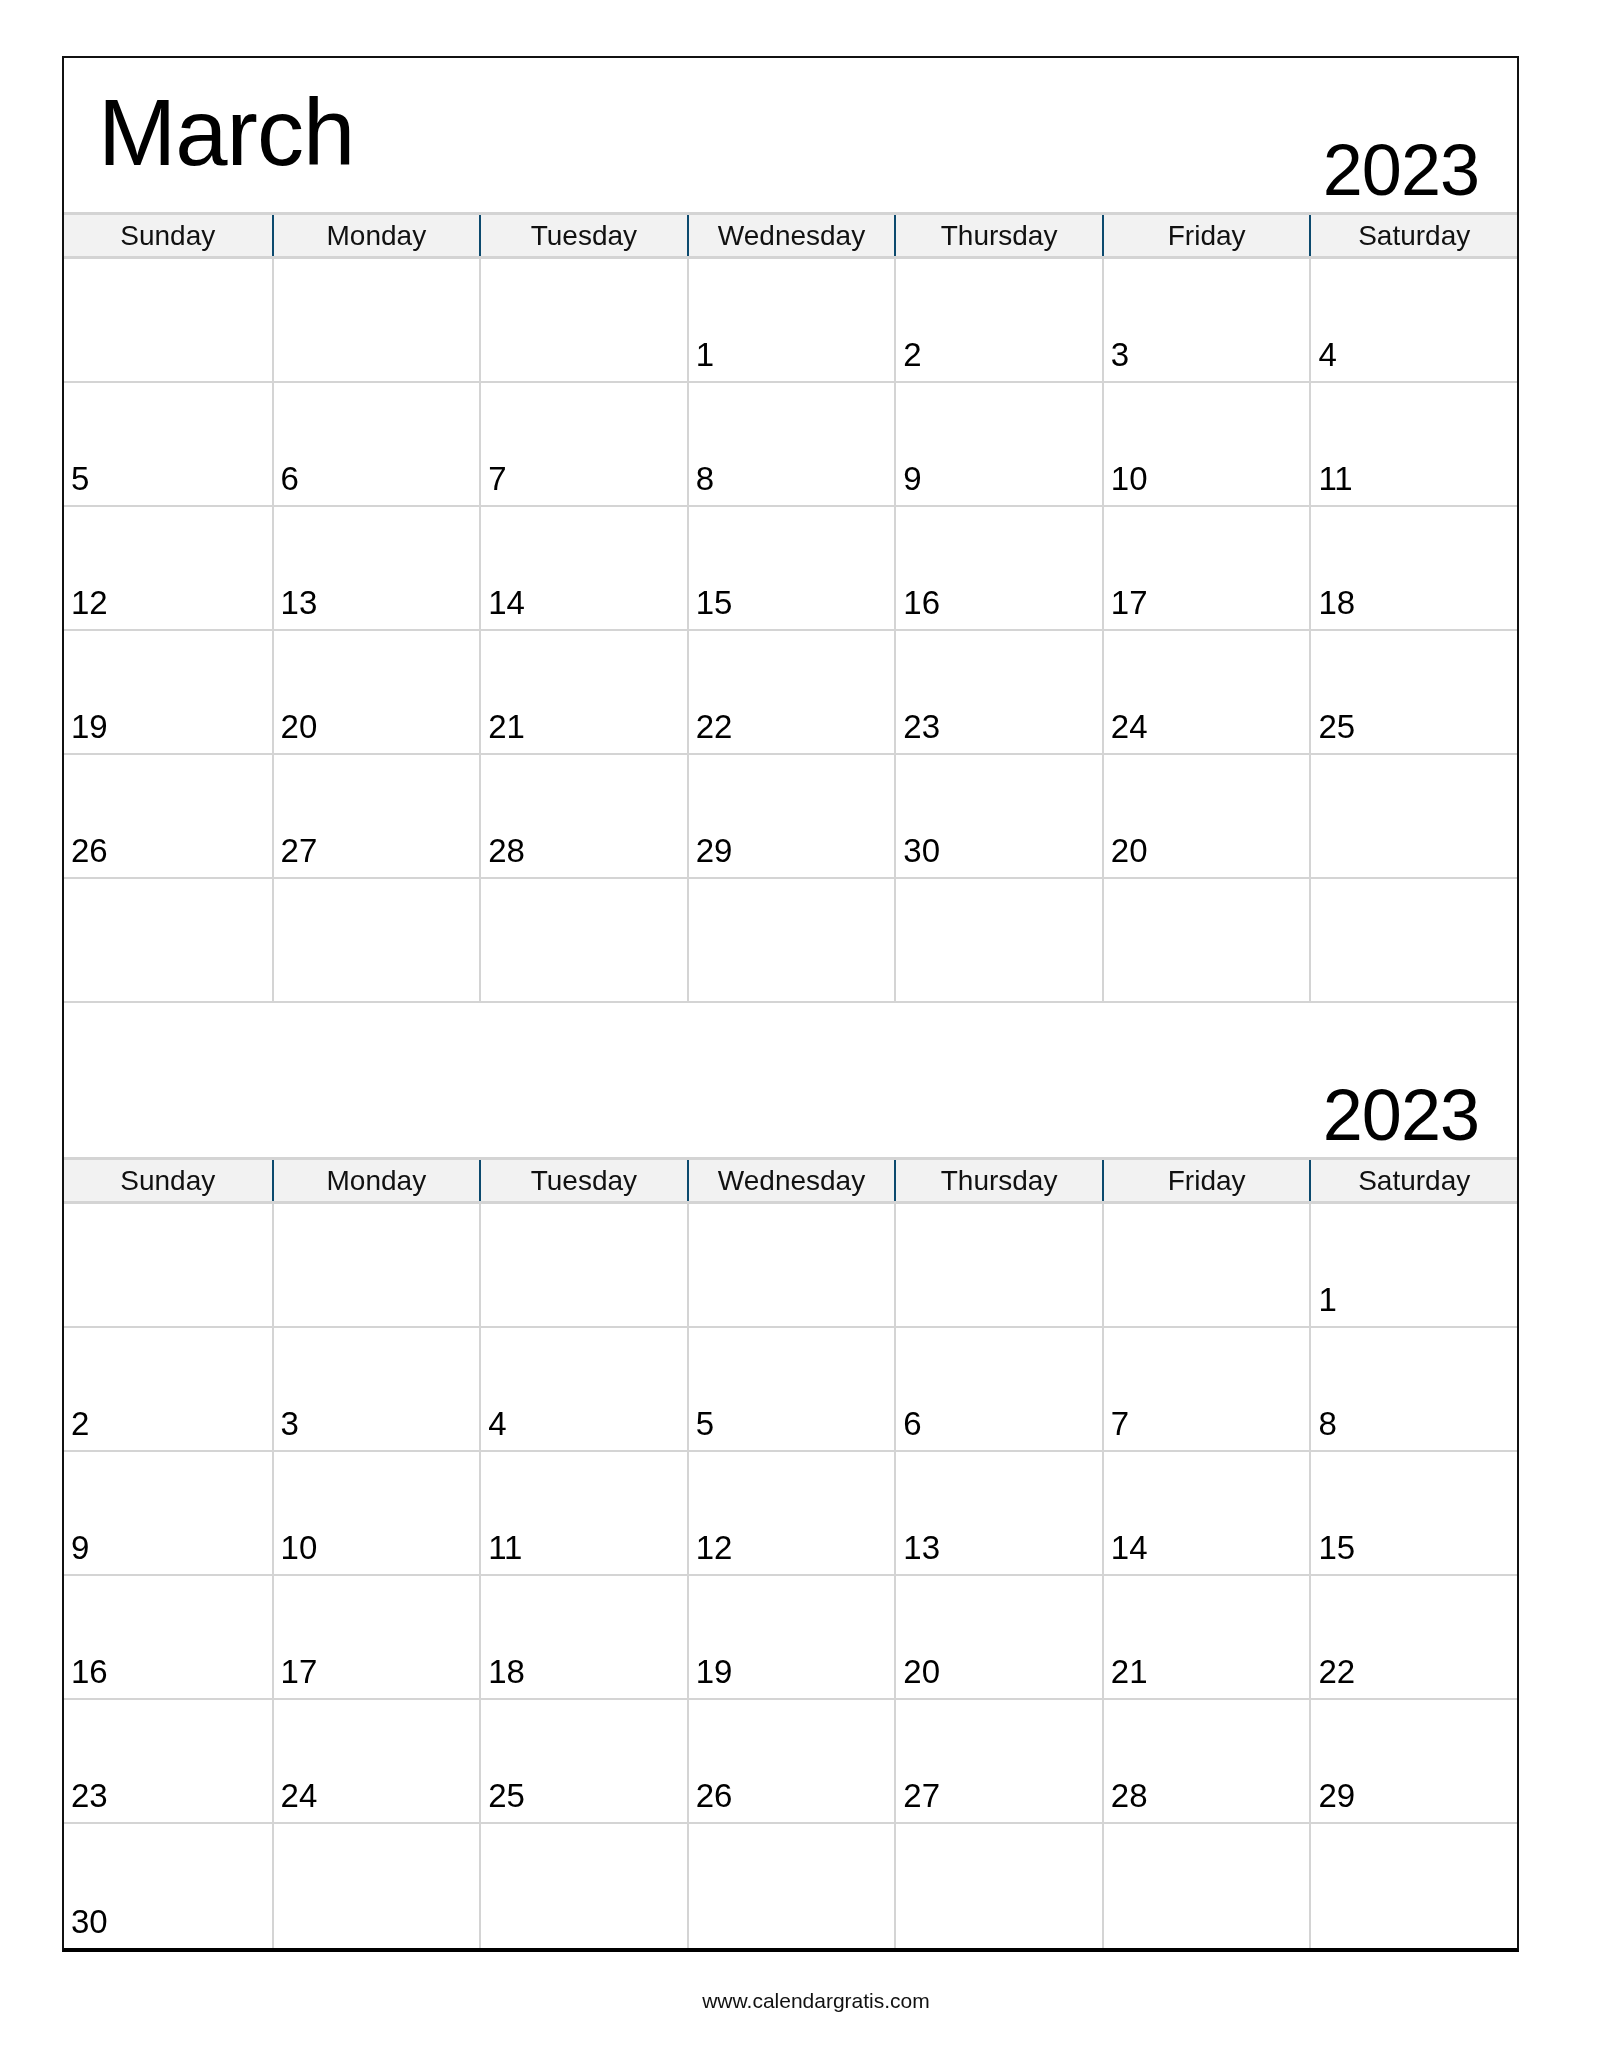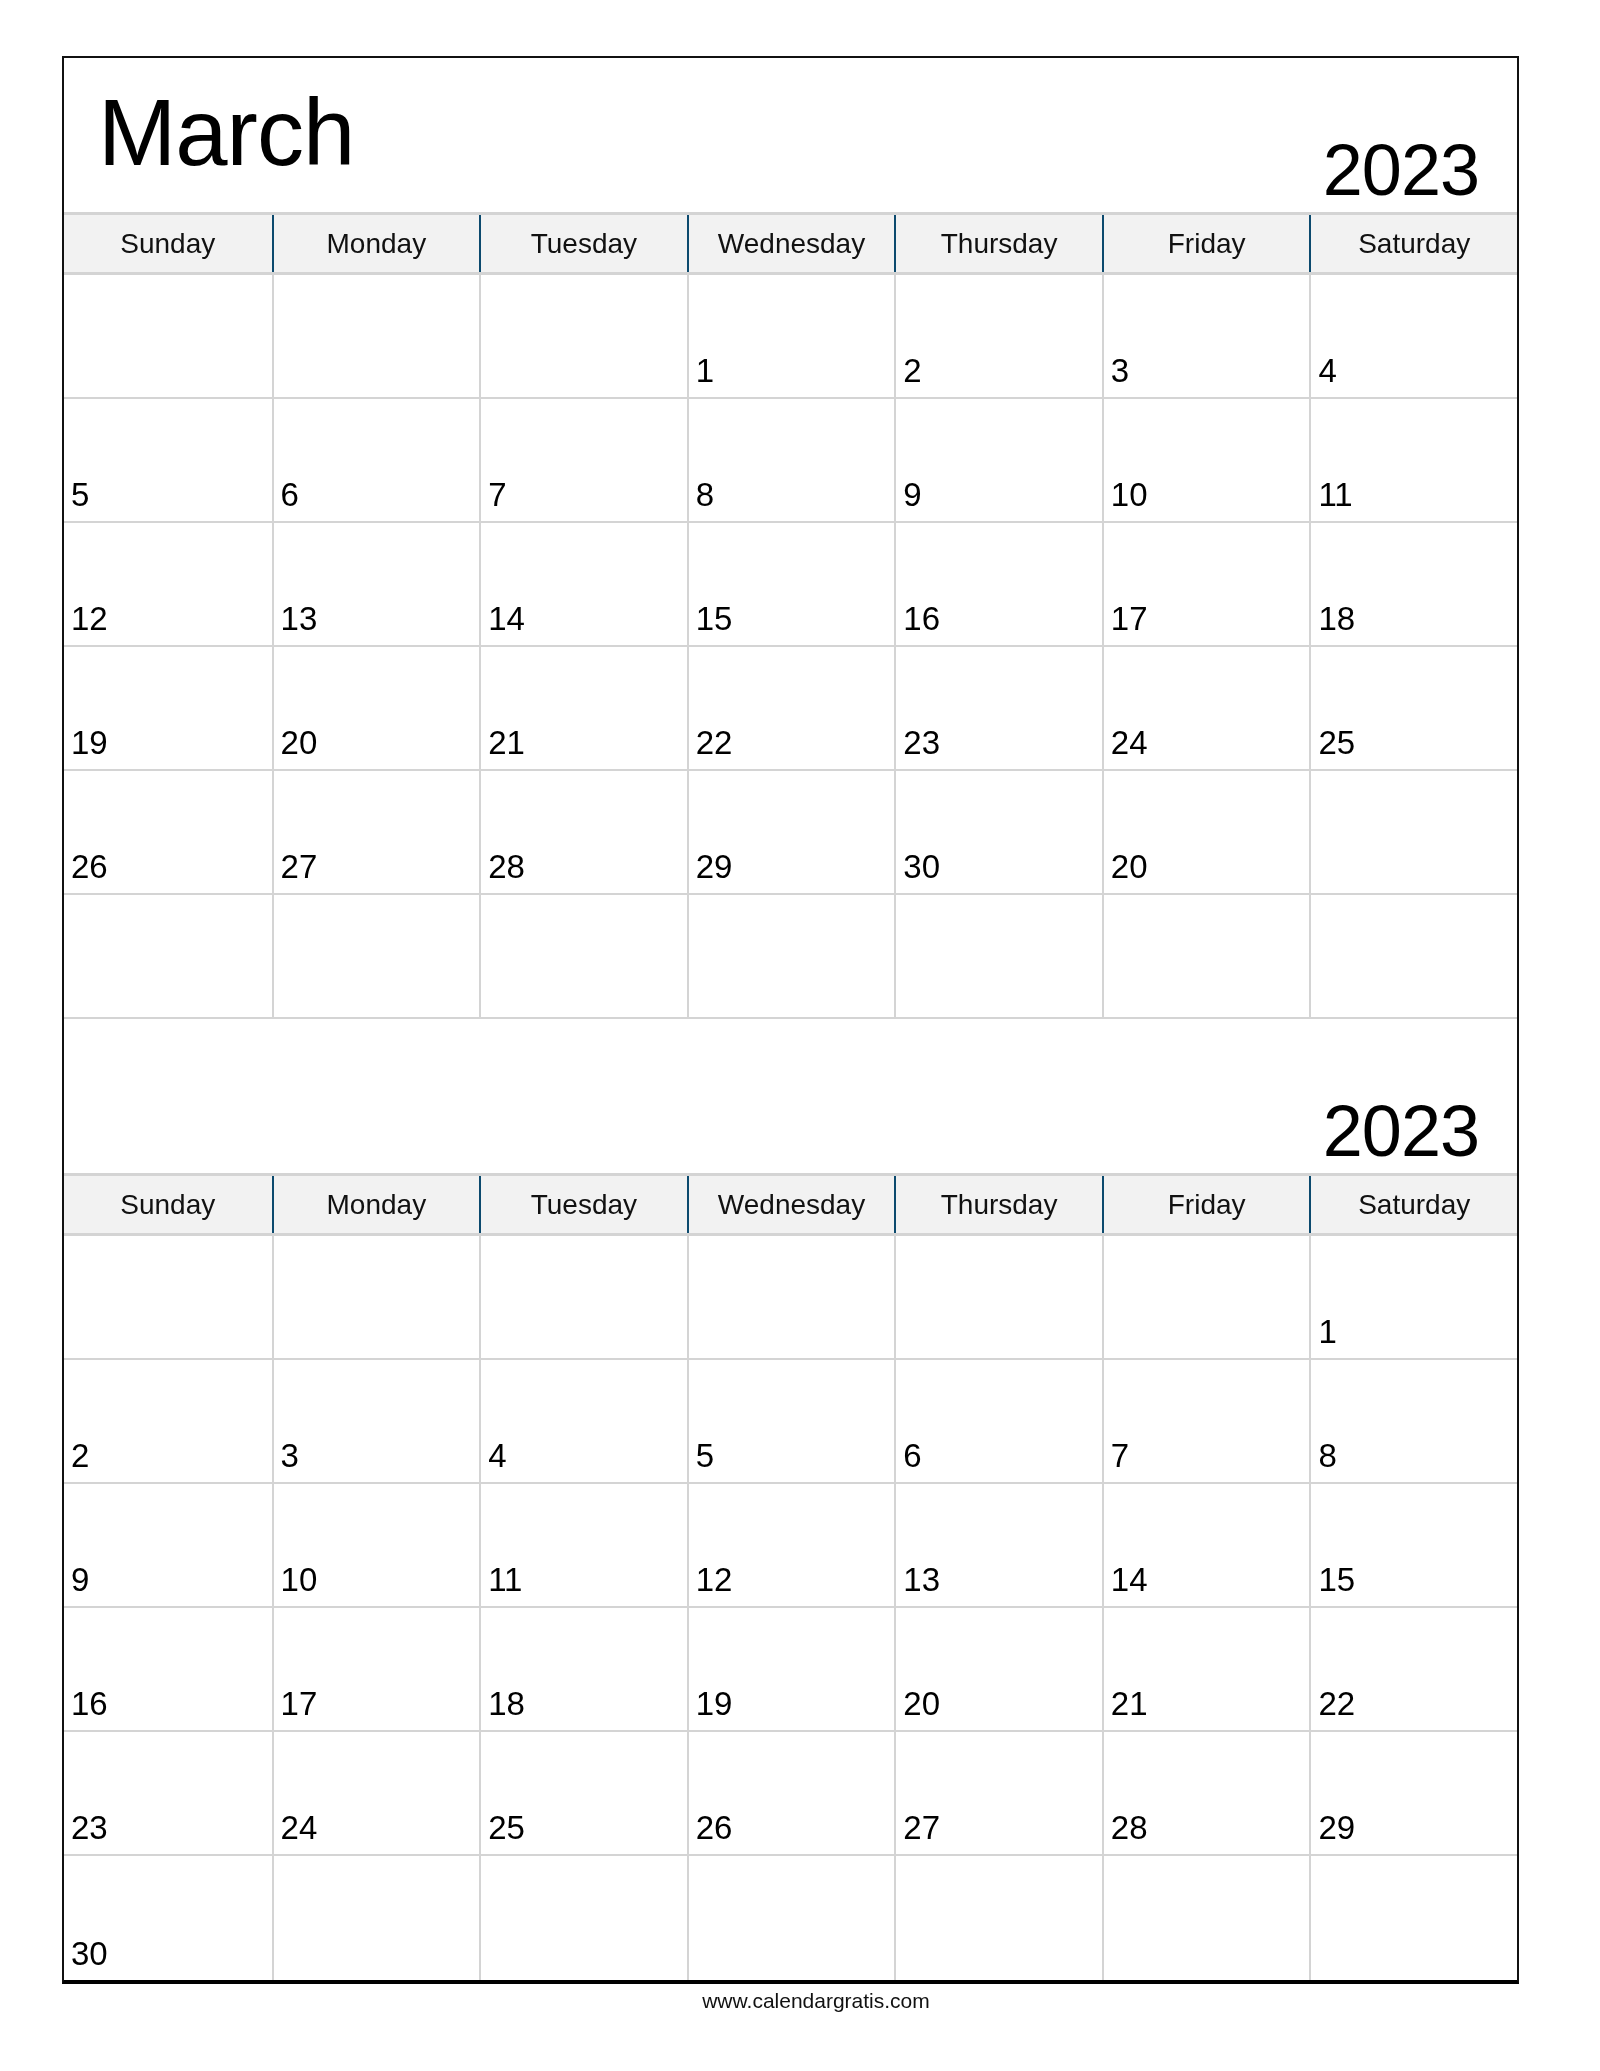--- a/index.html
+++ b/index.html
@@ -2,21 +2,21 @@
 <html><head>
   <meta charset="utf-8">
   <style>
     html, body { margin:0; padding:0; background:#ffffff; }
     body { width:1600px; height:2071px; position:relative; font-family:"Liberation Sans", sans-serif; color:#000; overflow:hidden; }
     .frame { position:absolute; left:62px; top:56px; width:1453px; border-left:2px solid #111; border-right:2px solid #111; border-top:2px solid #111; border-bottom:4px solid #000; box-sizing:content-box; }
     .month { position:relative; width:1453px; }
     .title-area { height:157px; position:relative; border-bottom:3px solid #d4d4d4; box-sizing:border-box; }
     .month-name { position:absolute; left:34px; top:28px; font-size:94px; line-height:1; letter-spacing:-1px; }
     .year { position:absolute; right:38px; top:28px; font-size:72px; line-height:1; letter-spacing:-1px;margin-top:48px; }
-    .dow-row { display:grid; grid-template-columns:repeat(7, 1fr); height:60px; background:#f2f2f2; border-bottom:3px solid #d4d4d4; box-sizing:border-box; }
+    .dow-row { display:grid; grid-template-columns:repeat(7, 1fr); height:44px; background:#f2f2f2; border-bottom:3px solid #d4d4d4; box-sizing:border-box; }
     .dow { display:flex; align-items:center; justify-content:center; font-size:28px; color:#111; border-left:2px solid #0c4a6e; }
     .dow:first-child { border-left:none; }
     .grid { display:grid; grid-template-columns:repeat(7, 1fr); grid-auto-rows:124px; }
     .cell { position:relative; border-left:2px solid #d4d4d4; border-bottom:2px solid #d4d4d4; box-sizing:border-box; }
     .cell:nth-child(7n+1) { border-left:none; }
     .month.last .cell:nth-last-child(-n+7) { border-bottom:none; }
     .day-num { position:absolute; left:7px; bottom:10px; font-size:33px; line-height:1; color:#000; }
     .footer { position:absolute; left:16px; width:1600px; top:1989px; text-align:center; font-size:21px; color:#111; }
   </style>
 </head>

